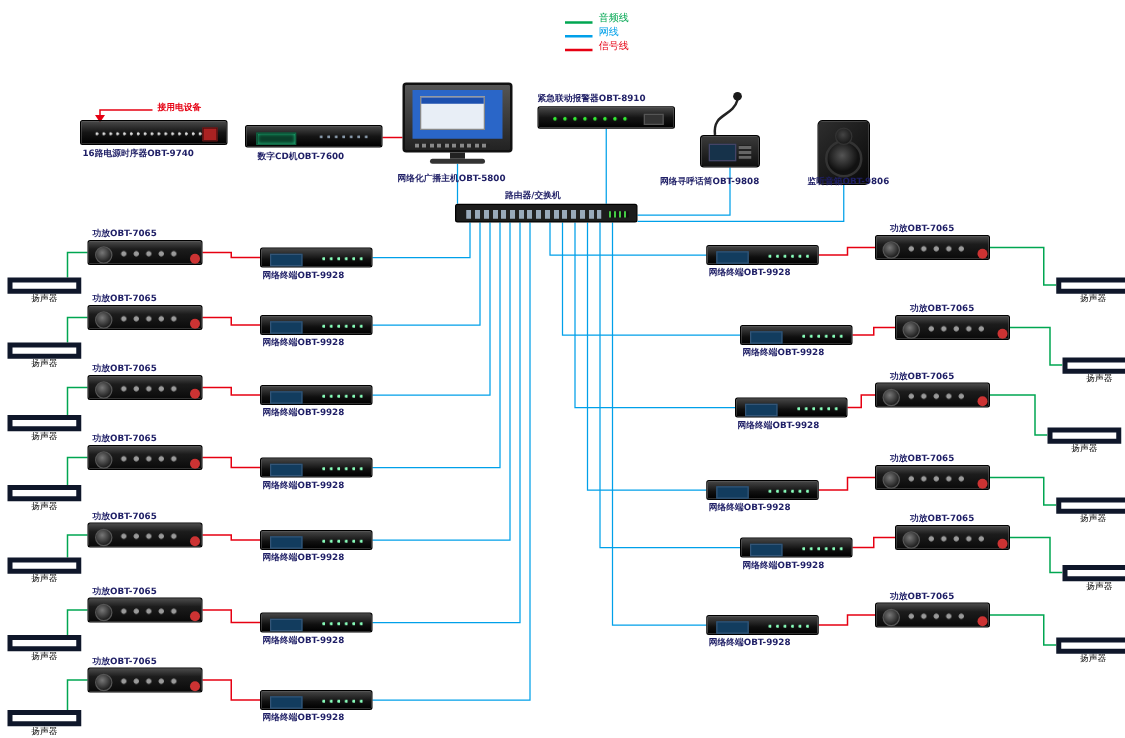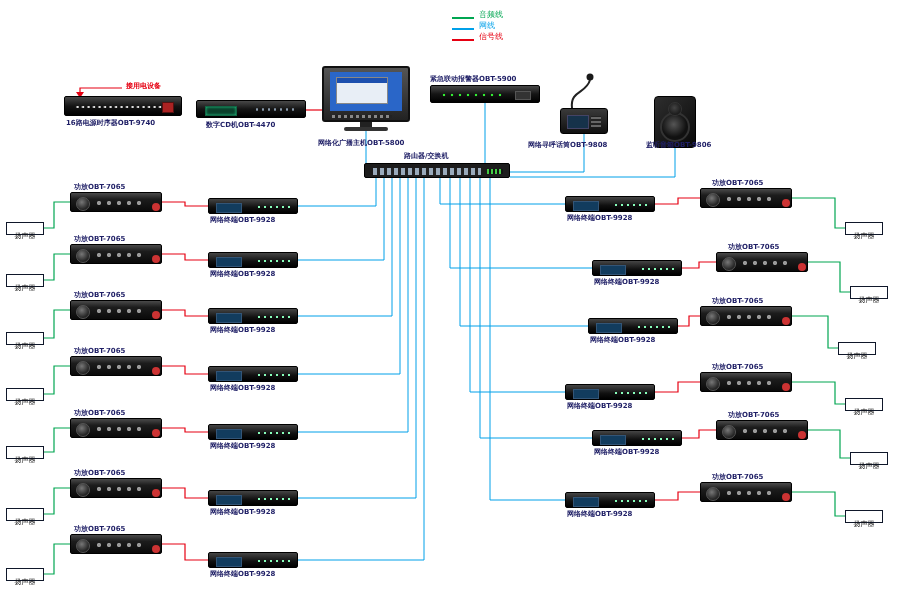--- a/index.html
+++ b/index.html
@@ -28,21 +28,21 @@
         box-shadow:73px 3px 0 -3px #c33; }
 
   .term{ width:90px; height:16px; background:linear-gradient(180deg,#454545,#101010 60%,#000);
         border:1px solid #000; border-radius:2px; }
   .term::before{ content:""; position:absolute; left:7px; top:4px; width:24px; height:8px;
         background:#123c5e; border:1px solid #357; }
   .term::after{ content:""; position:absolute; right:6px; top:6px; width:34px; height:4px;
         background-image:radial-gradient(circle at 2px 2px,#8fb 1px,rgba(0,0,0,0) 1.4px);
         background-size:6px 4px; background-repeat:repeat-x; }
 
-  .spkbox{ width:38px; height:13px; background:#fff; border:1px solid #0f172a; text-align:center; }
+  .spkbox{ width:59px; height:13px; background:#fff; border:4px solid #0f172a; text-align:center; }
   .spktxt{ font:7px/11px "DejaVu Sans",sans-serif; color:#111; }
 
   .switch{ background:#1c1c1c; border:1px solid #000; border-radius:2px; }
   .switch::before{ content:""; position:absolute; left:8px; top:4px; width:108px; height:7px;
         background:repeating-linear-gradient(90deg,#9ab 0 4px,#222 4px 7px); }
   .switch::after{ content:""; position:absolute; right:6px; top:5px; width:16px; height:5px;
         background:repeating-linear-gradient(90deg,#4c4 0 2px,#111 2px 4px); }
 
   .rack{ background:linear-gradient(180deg,#484848,#151515 50%,#000); border:1px solid #000; border-radius:2px; }
   .seq::before{ content:""; position:absolute; left:10px; top:7px; width:88px; height:6px;
@@ -165,34 +165,34 @@
       <span class="sw" style="background:var(--signal)"></span>
       <span class="legend-lab" style="color:var(--signal)">信号线</span>
     </div>
   </div>
 
   <div class="rack seq" style="left:64px;top:96px;width:118px;height:20px"></div>
   <div class="lbl" style="left:66px;top:119px">16路电源时序器OBT-9740</div>
   <div class="lbl annot" style="left:126px;top:82px">接用电设备</div>
 
   <div class="rack cd" style="left:196px;top:100px;width:110px;height:18px"></div>
-  <div class="lbl" style="left:206px;top:121px">数字CD机OBT-4470</div>
+  <div class="lbl" style="left:206px;top:121px">数字CD机OBT-7600</div>
 
   <div class="console" style="left:322px;top:66px">
     <div class="bezel">
       <div class="screen">
         <div class="win"></div>
       </div>
     </div>
     <div class="cstand"></div>
     <div class="cbase"></div>
   </div>
   <div class="lbl" style="left:318px;top:139px">网络化广播主机OBT-5800</div>
 
-  <div class="lbl" style="left:430px;top:75px">紧急联动报警器OBT-5900</div>
+  <div class="lbl" style="left:430px;top:75px">紧急联动报警器OBT-8910</div>
   <div class="rack alarm" style="left:430px;top:85px;width:110px;height:18px"></div>
 
   <div class="micbase" style="left:560px;top:108px"></div>
   <div class="lbl" style="left:528px;top:141px">网络寻呼话筒OBT-9808</div>
 
   <div class="monspk" style="left:654px;top:96px"></div>
   <div class="lbl" style="left:646px;top:141px">监听音箱OBT-9806</div>
 
   <div class="lbl" style="left:404px;top:152px">路由器/交换机</div>
   <div class="switch" style="left:364px;top:163px;width:146px;height:15px"></div>

